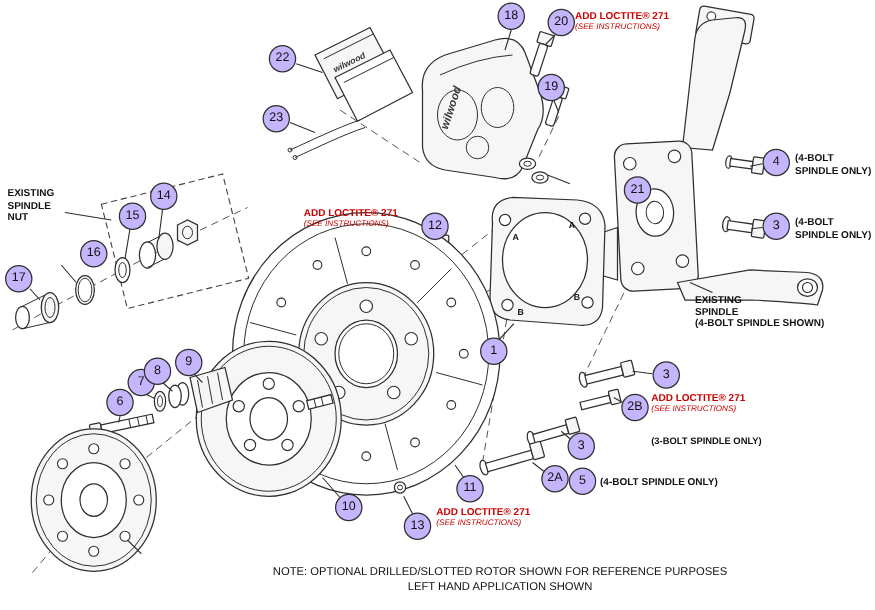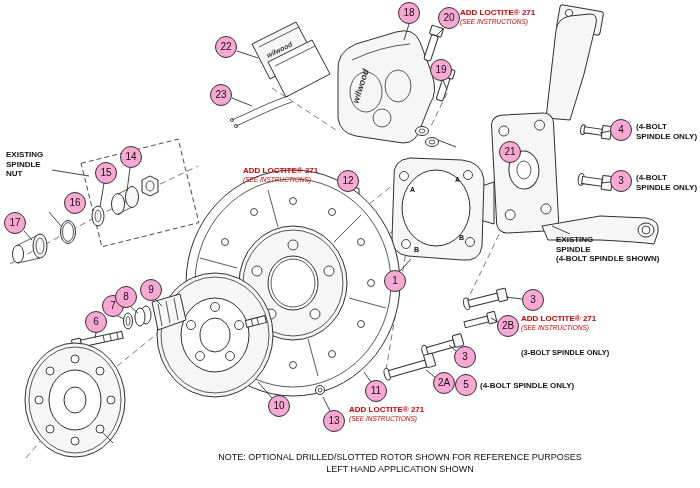--- a/index.html
+++ b/index.html
@@ -12,21 +12,21 @@
   .thin  { fill:none; stroke:#2f2f2f; stroke-width:0.8; }
   .hole  { fill:#ffffff; stroke:#2f2f2f; stroke-width:0.9; }
   .ld    { stroke:#2f2f2f; stroke-width:0.9; fill:none; }
   .dash  { stroke:#555; stroke-width:0.8; stroke-dasharray:6 4; fill:none; }
   .dashbox { fill:none; stroke:#444; stroke-width:0.9; stroke-dasharray:5 3; }
   .logo  { fill:#333; font-style:italic; font-weight:bold; font-family:"Liberation Sans",sans-serif; }
   .ab    { fill:#111; font-size:7px; font-weight:bold; font-family:"Liberation Sans",sans-serif; }
 
   .callout {
     position:absolute; width:22px; height:22px; border:1.2px solid #2f2f2f;
-    border-radius:50%; background:#f9a8d4; display:flex; align-items:center;
+    border-radius:50%; background:#c4b5fd; display:flex; align-items:center;
     justify-content:center; font-size:10px; color:#111; transform:translate(-50%,-50%);
     line-height:1;
   }
   .annotation { position:absolute; line-height:1.12; white-space:nowrap; }
   .ann-main  { color:#cc0000; font-weight:bold; font-size:8px; }
   .ann-sub   { color:#cc0000; font-style:italic; font-size:6.5px; }
   .ann-extra { color:#111; font-weight:bold; font-size:7.5px; margin-top:18px; }
   .lbl { position:absolute; font-size:8px; font-weight:bold; color:#111;
          white-space:pre-line; line-height:1.2; }
   .note { position:absolute; left:150px; width:500px; top:451px; text-align:center;

